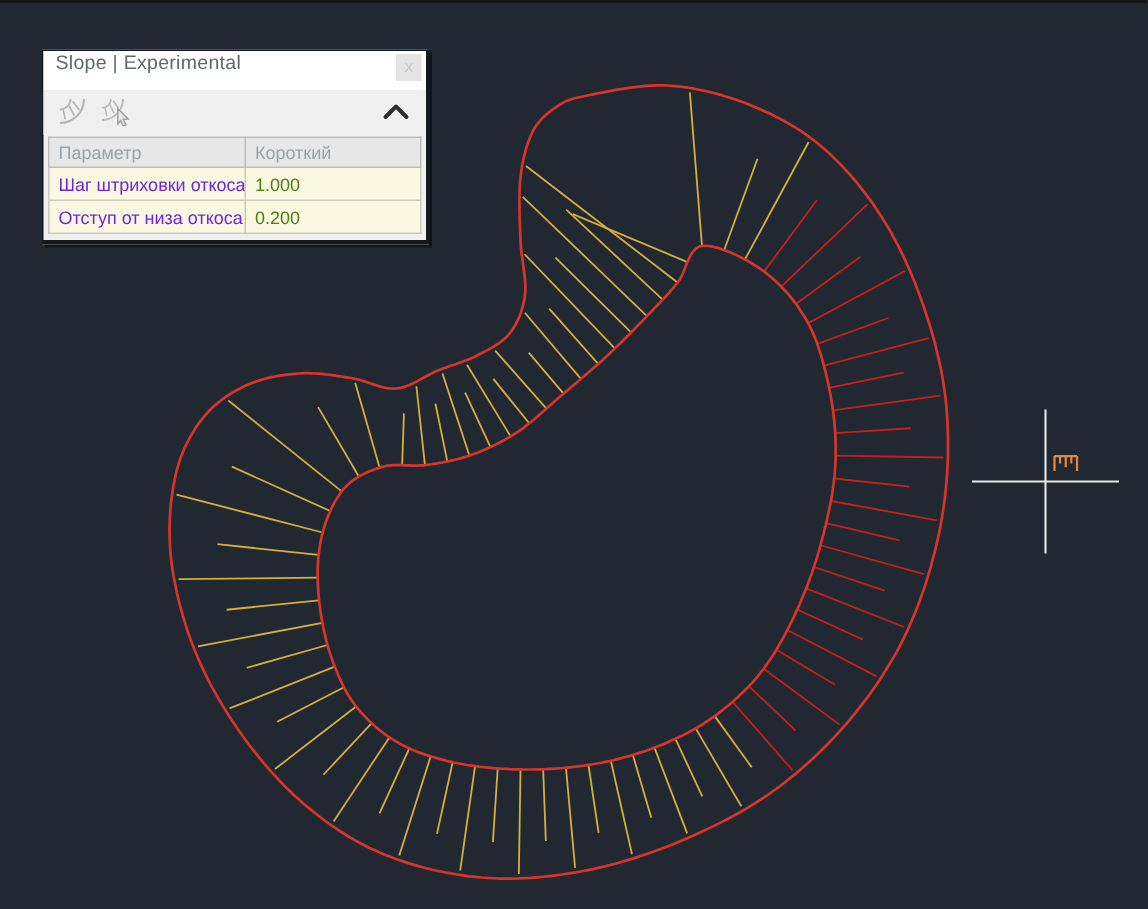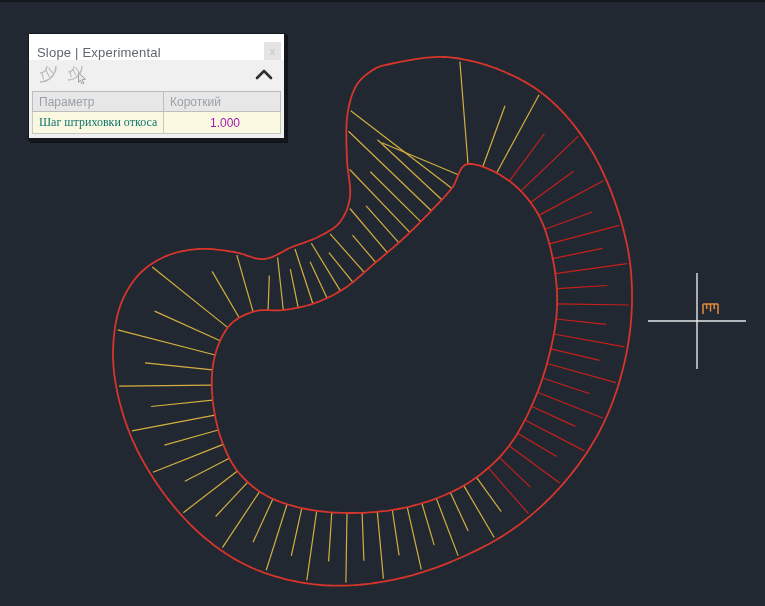--- a/index.html
+++ b/index.html
@@ -7,41 +7,41 @@
   #stage{position:relative;width:765px;height:606px;}
   #stage::before{content:"";position:absolute;left:0;top:0;width:765px;height:2px;
     background:#14171c;z-index:5;}
   #canvas-holder{position:absolute;left:0;top:0;width:765px;height:606px;}
   #canvas-holder svg{display:block;}
 
   
   .panel{position:absolute;left:28px;top:33px;width:255px;background:#f0f0f0;
     border:1px solid #15181c;border-right-width:2px;border-bottom-width:3px;
     box-shadow:2px 2px 0 rgba(4,6,9,.55);z-index:10;}
-  .titlebar{height:26px;background:#ffffff;display:flex;align-items:flex-end;
+  .titlebar{height:26px;background:#ffffff;display:flex;align-items:flex-start;
     padding-left:8px;}
   .title{flex:1;font-size:13px;color:#5f6670;letter-spacing:.2px;}
   .close-btn{width:17px;height:18px;margin-right:3px;margin-top:2px;border:none;
     background:#e4e4e4;color:#c2c5c9;font-size:11px;line-height:18px;text-align:center;
     padding:0;cursor:default;font-family:"Liberation Sans",sans-serif;}
   .toolbar{height:30px;background:#f0f0f0;display:flex;align-items:center;padding:0 7px;}
   .tool-btn{width:26px;height:24px;border:none;background:transparent;padding:1px;
     margin-right:3px;}
   .chevron-btn{margin-left:auto;border:none;background:transparent;padding:0 4px;}
 
   table.props{width:249px;margin:1px 3px 4px 3px;border-collapse:collapse;
     background:#fbf8e2;table-layout:fixed;}
   table.props th{background:#e7e7e7;color:#9ba1a8;font-weight:normal;text-align:left;
     font-size:12px;height:19px;padding:0 4px 0 6px;border:1px solid #bdbdbd;
     white-space:nowrap;overflow:hidden;}
   table.props td{font-size:12px;height:21px;padding:0 0 0 6px;border:1px solid #c9c9c4;
     white-space:nowrap;overflow:hidden;}
   table.props col.c1{width:131px;}
-  td.p{color:#0f766e;font-family:Liberation Serif, serif;}
-  td.v{color:#a21caf;text-align:center;}
+  td.p{color:#6d28d9;}
+  td.v{color:#4d7c0f;}
 </style>
 </head>
 <body>
 
 <div id="stage">
 
   <div id="canvas-holder">
       <svg width="765" height="606" viewBox="0 0 765 606">
        <rect x="0" y="0" width="765" height="606" fill="#212832"></rect>
        <g>
@@ -172,16 +172,20 @@
         <tr>
           <th>Параметр</th>
           <th>Короткий</th>
         </tr>
       </thead>
       <tbody>
         <tr>
           <td class="p">Шаг штриховки откоса</td>
           <td class="v">1.000</td>
         </tr>
+        <tr>
+          <td class="p">Отступ от низа откоса</td>
+          <td class="v">0.200</td>
+        </tr>
       </tbody>
     </table>
   </div>
 </div>
 
 </body></html>

